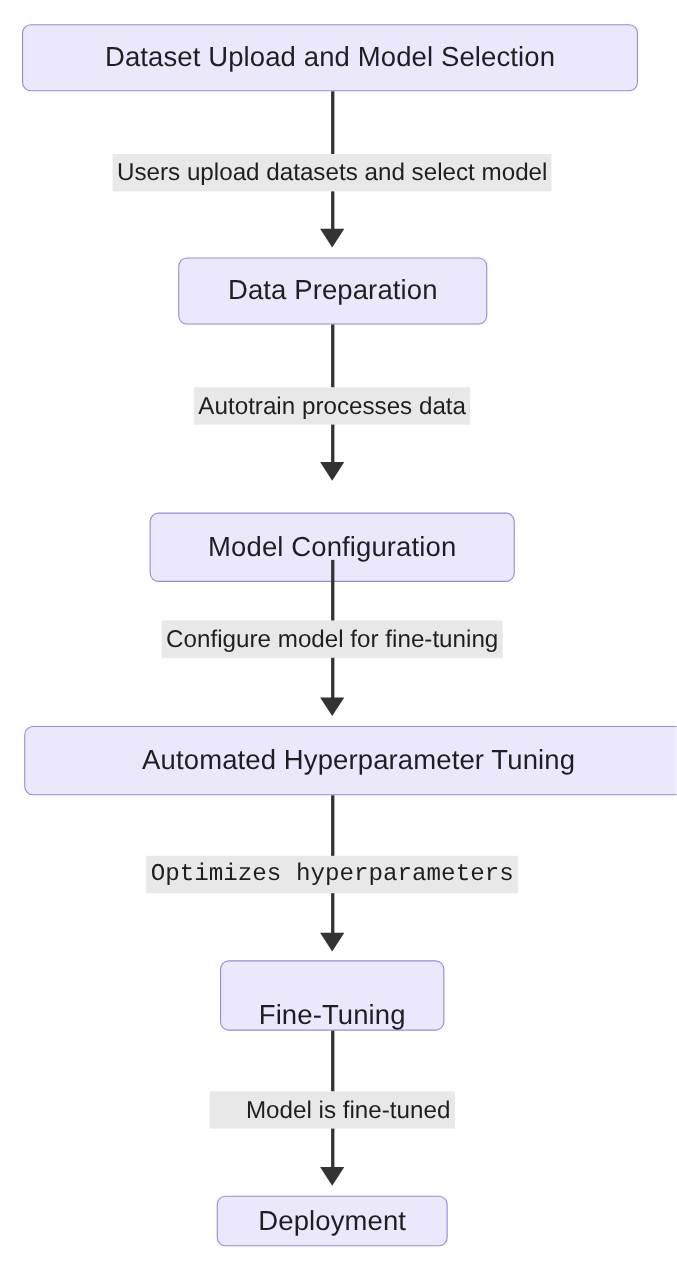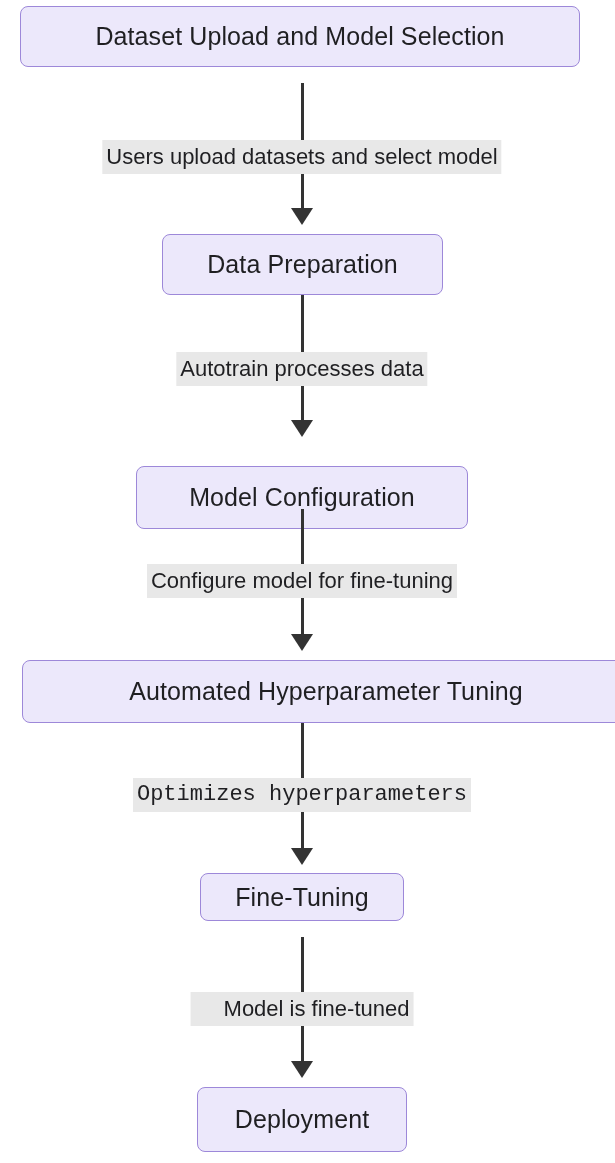--- a/index.html
+++ b/index.html
@@ -38,26 +38,26 @@
     white-space: nowrap;
     user-select: none;
   }
 
   .node-label {
     display: block;
     padding: 0 2px;
   }
 
   
-  #node-dataset-upload      { left: 20px;  top: 6px;   width: 560px; height: 61px; }
+  #node-dataset-upload      { left: 20px;  top: 22px;   width: 560px; height: 61px; }
   #node-data-preparation    { left: 162px; top: 234px;  width: 281px; height: 61px; text-align: right; }
   #node-model-configuration { left: 136px; top: 466px;  width: 332px; height: 63px; }
   #node-hyperparameter      { left: 22px;  top: 660px;  width: 608px; height: 63px; }
-  #node-fine-tuning         { left: 200px; top: 873px;  width: 204px; height: 48px; }
-  #node-deployment          { left: 197px; top: 1087px; width: 210px; height: 65px; }
+  #node-fine-tuning         { left: 200px; top: 873px;  width: 204px; height: 64px; align-items: flex-end; }
+  #node-deployment          { left: 197px; top: 1087px; width: 210px; height: 46px; }
 
   
   .edge-line {
     position: absolute;
     width: 3px;
     background: #333333;
     left: 301px;
   }
 
   

